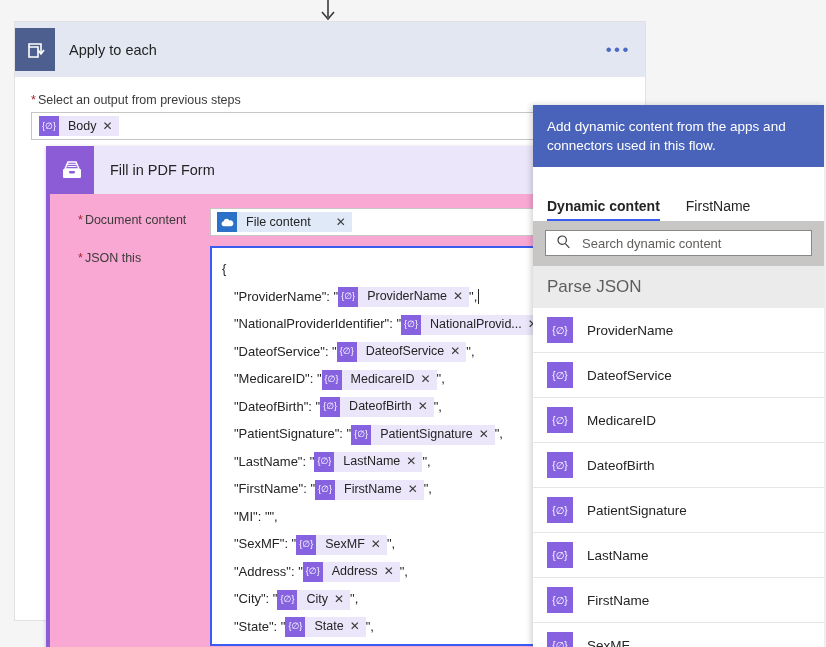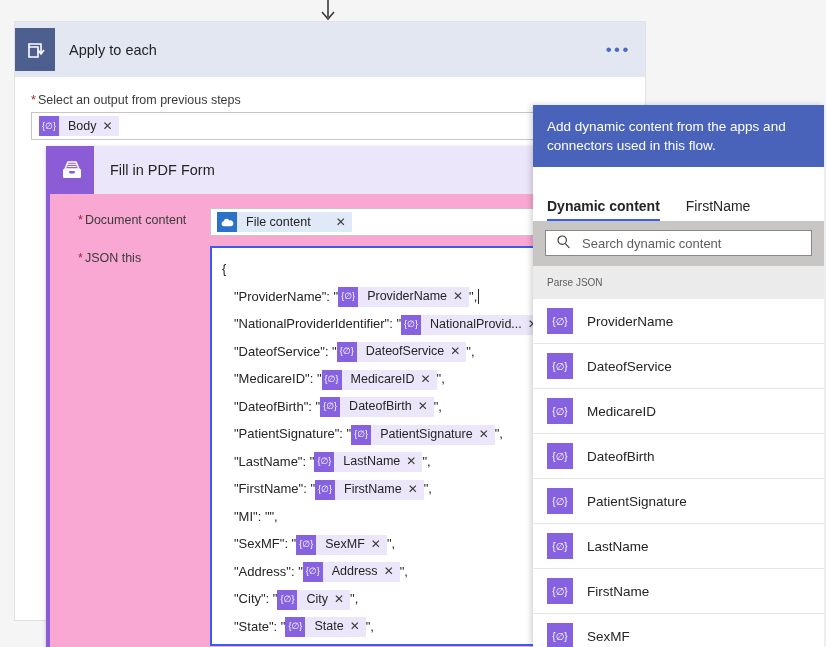--- a/index.html
+++ b/index.html
@@ -281,21 +281,21 @@
     box-sizing: border-box;
   }
   .dyn-search-placeholder {
     margin-left: 11px;
     font-size: 13px;
     color: #605e5c;
   }
   .dyn-group-header {
     background: #ebebeb;
     padding: 11px 6px 11px 14px;
-    font-size: 10px;
+    font-size: 17px;
     color: #605e5c;
   }
   .dyn-item {
     display: flex;
     align-items: center;
     height: 45px;
     padding-left: 14px;
     border-bottom: 1px solid #e6e6e6;
     background: #ffffff;
     cursor: pointer;

